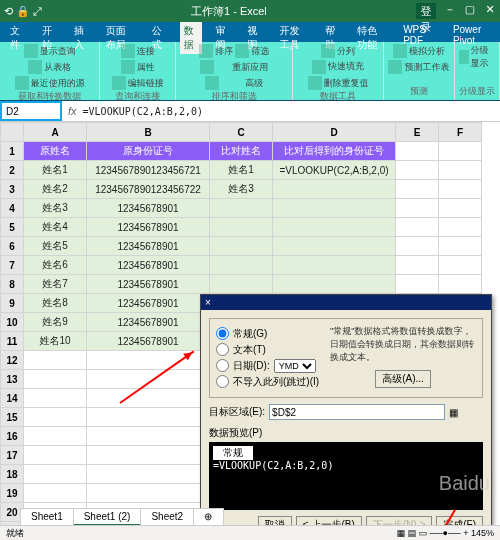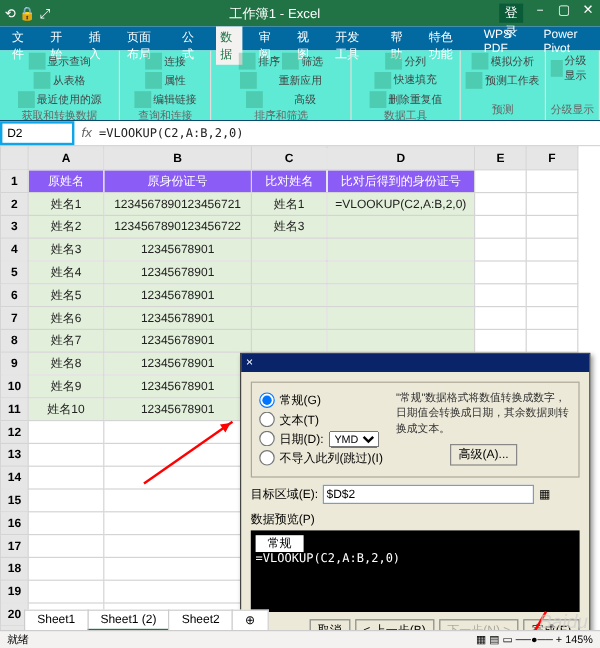--- a/index.html
+++ b/index.html
@@ -37,21 +37,21 @@
 .dialog button{font-size:10px;padding:1px 6px;background:#ece9d8;border:1px solid #888}
 .arrow{position:absolute;pointer-events:none}
 .arrow.red1{left:120px;top:280px;width:90px;height:2px;background:red;transform:rotate(-35deg);transform-origin:left}
 .arrow.red1:after{content:"";position:absolute;right:-2px;top:-3px;border:4px solid transparent;border-left:8px solid red}
 .arrow.red2{left:430px;top:430px;width:50px;height:2px;background:red;transform:rotate(-60deg);transform-origin:left}
 .arrow.red2:after{content:"";position:absolute;left:-2px;top:-3px;border:4px solid transparent;border-right:8px solid red}
 .tabs{position:absolute;bottom:14px;left:20px;display:flex;font-size:10px}
 .tabs .tab{padding:2px 10px;border:1px solid #ccc;border-bottom:none;background:#fff;margin-right:-1px}
 .tabs .tab.active{border-bottom:2px solid #217346;font-weight:normal}
 .statusbar{position:absolute;bottom:0;left:0;right:0;height:14px;background:#f3f2f1;border-top:1px solid #ccc;display:flex;align-items:center;justify-content:space-between;font-size:9px;padding:0 6px}
-.watermark{position:absolute;right:10px;bottom:12px;font-size:16px;color:#ccc;font-style:italic;opacity:.7}
+.watermark{position:absolute;right:10px;bottom:45px;font-size:20px;color:#ccc;opacity:.7}
 </style>
 </head>
 <body>
 
 <div class="titlebar">
   <span>⟲ 🔒 ⤢</span>
   <span>工作簿1 - Excel</span>
   <span class="wincontrols">
     <span style="background:#0a5c38;padding:0 4px;height:16px;line-height:16px">登录</span>
     <span>－</span>

